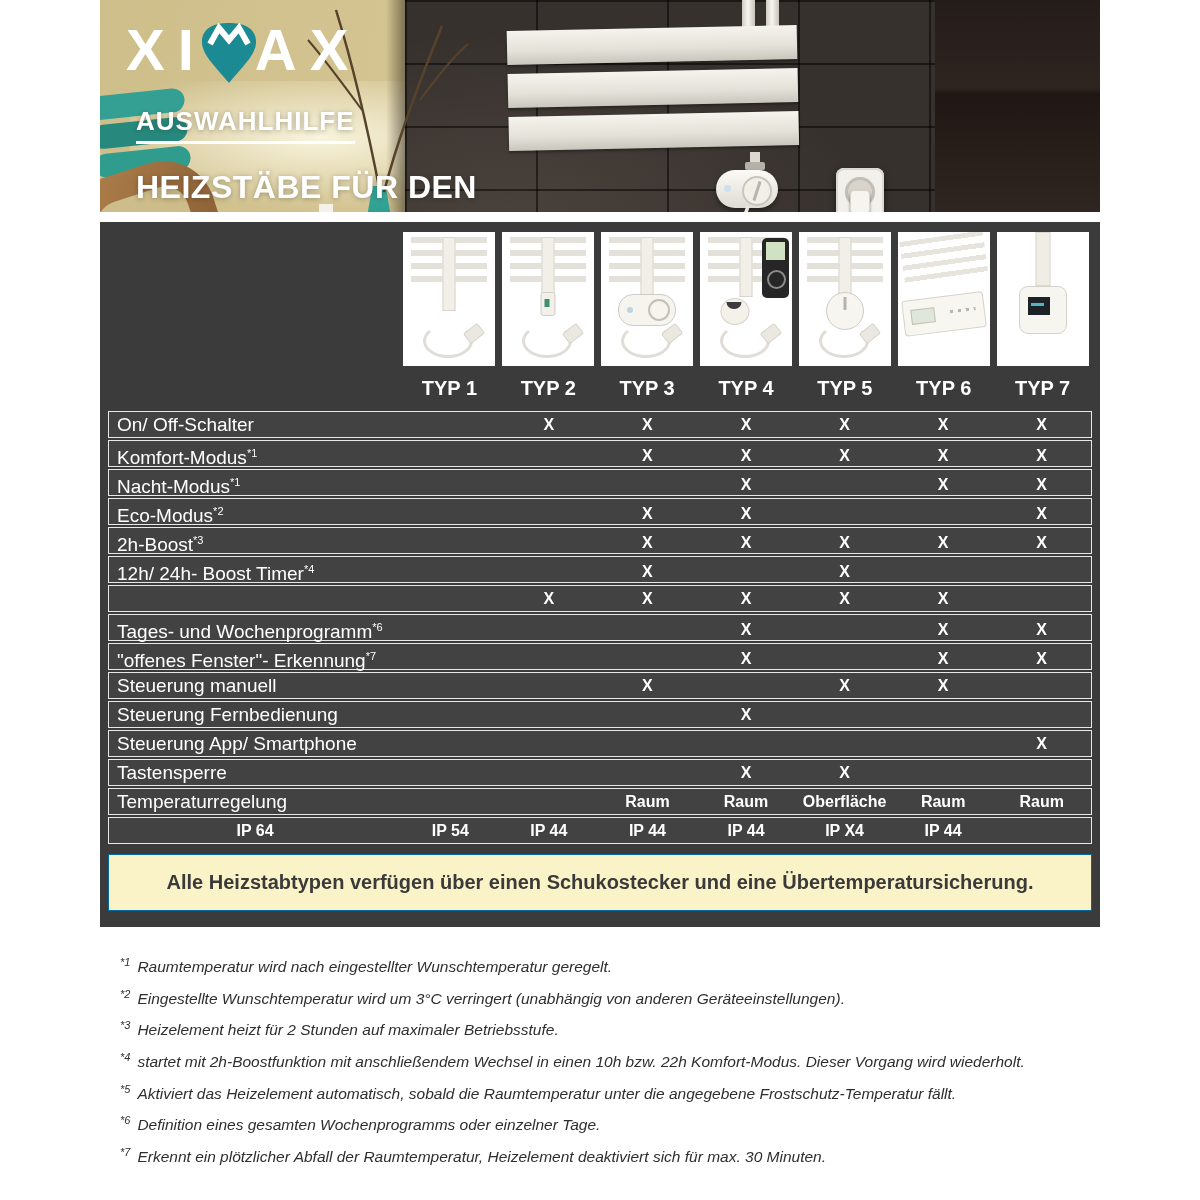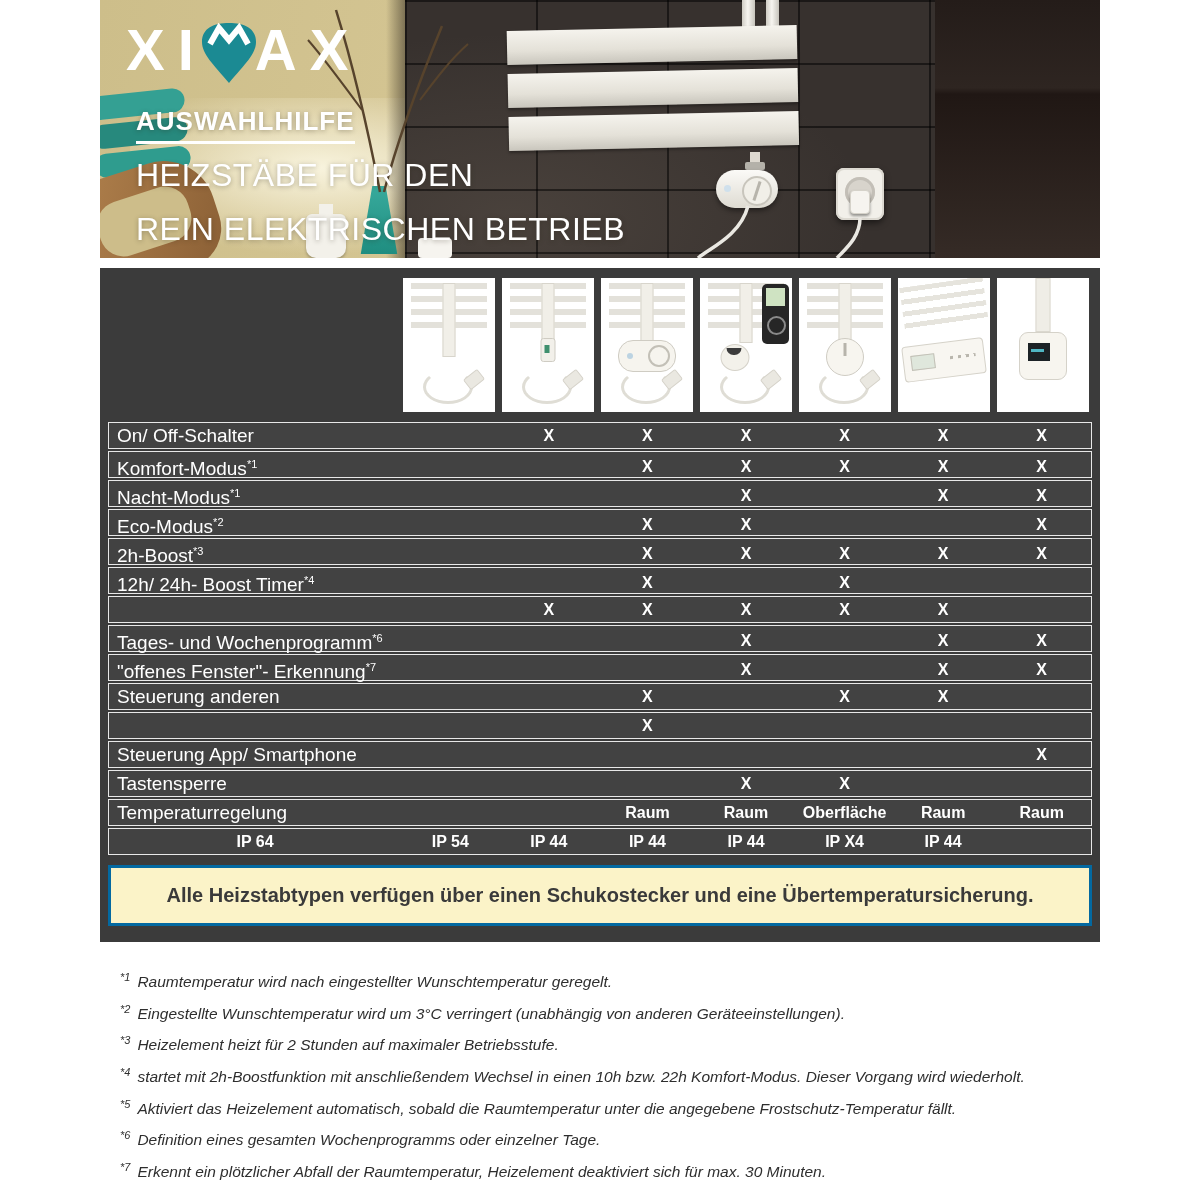--- a/index.html
+++ b/index.html
@@ -5,21 +5,21 @@
   :root{
     --accent-teal:#1b8a93; --panel-bg:#3b3b3b; --row-bg:#424242; --row-border:#e8e8e8;
     --banner-bg:#fbf3c8; --banner-text:#3a3a3a; --hero-wall:#cfc08c; --hero-tile:#37312e;
   }
   html,body{margin:0;padding:0;background:#fff;}
   .page{position:relative;width:1200px;height:1200px;background:#fff;overflow:hidden;
         font-family:"Liberation Sans",sans-serif;}
   .content{position:absolute;left:100px;top:0;width:1000px;}
 
   
-  .hero{position:relative;height:258px;overflow:hidden;background:
+  .hero{position:relative;height:212px;overflow:hidden;background:
         linear-gradient(100deg,#cdbe8a 0%,#d6c795 45%,#c9b981 62%);}
   .hero-light{position:absolute;left:3%;top:38%;width:42%;height:60%;
         background:radial-gradient(ellipse at 45% 45%,rgba(255,252,235,.85) 0%,rgba(255,250,230,.35) 45%,rgba(255,250,230,0) 72%);z-index:1;}
   .hero-tiles{position:absolute;left:305px;top:0;width:530px;height:258px;background:var(--hero-tile);
         background-image:
           linear-gradient(rgba(0,0,0,.5) 2px,transparent 2px),
           linear-gradient(90deg,rgba(0,0,0,.5) 2px,transparent 2px),
           radial-gradient(ellipse at 20% 85%,rgba(140,125,110,.22),rgba(0,0,0,0) 60%);
         background-size:131px 63px,131px 63px,100% 100%;z-index:1;}
   .hero-corner-shadow{position:absolute;left:286px;top:0;width:20px;height:258px;
@@ -65,38 +65,38 @@
         border-radius:4px;z-index:3;}
   .hero-svg{position:absolute;left:0;top:0;width:1000px;height:258px;z-index:4;pointer-events:none;}
 
   .logo{position:absolute;left:26px;top:20px;display:flex;align-items:flex-start;z-index:10;}
   .logo .lt{color:#fff;font-size:58px;font-weight:bold;letter-spacing:13px;line-height:60px;}
   .logo svg{margin:2px -2px 0 -6px;}
   .hero-text{position:absolute;left:36px;top:106px;z-index:10;color:#fff;
         text-shadow:0 1px 5px rgba(40,35,20,.35);}
   .eyebrow{display:inline-block;font-size:26px;font-weight:bold;letter-spacing:1px;
         border-bottom:3px solid #fff;padding-bottom:4px;}
-  .hero-title{font-size:32px;font-weight:normal;letter-spacing:.5px;line-height:46px;margin-top:8px;}
+  .hero-title{font-size:32px;font-weight:bold;letter-spacing:.5px;line-height:46px;margin-top:20px;}
 
   
   .panel{margin-top:10px;background:var(--panel-bg);padding:10px 8px 16px 8px;}
   .grid{display:grid;grid-template-columns:292px repeat(7,1fr);}
   .prod-row{height:138px;}
   .card{position:relative;width:92px;height:134px;background:#fff;margin:0 auto;overflow:hidden;}
   .typ-row{height:32px;margin-top:3px;}
   .typ-cell{color:#fff;font-weight:bold;font-size:20px;text-align:center;line-height:30px;}
 
   .feat-row{border:1px solid var(--row-border);background:var(--row-bg);height:25px;margin-top:2px;
         align-items:center;}
   .feat-row:first-of-type{margin-top:6px;}
   .feat-label{color:#ffffff;font-size:19px;padding-left:8px;white-space:nowrap;line-height:25px;}
   .feat-label sup{font-size:11px;}
   .feat-cell{color:#fff;font-weight:bold;font-size:16px;text-align:center;line-height:25px;}
 
-  .banner{margin-top:10px;border:3px solid #0369a1;background:var(--banner-bg);color:var(--banner-text);
+  .banner{margin-top:10px;border:1px solid #0369a1;background:var(--banner-bg);color:var(--banner-text);
         text-align:center;font-weight:bold;font-size:20px;padding:16px 0;}
 
   
   .rungs{position:absolute;left:8px;right:8px;top:5px;height:50px;
         background:repeating-linear-gradient(180deg,#e3e1da 0 6px,#ffffff 6px 13px);}
   .rungs-slant{position:absolute;left:4px;right:4px;top:4px;height:46px;transform:rotate(-8deg);
         background:repeating-linear-gradient(180deg,#e6e4dd 0 5px,#ffffff 5px 12px);}
   .tube{position:absolute;left:50%;transform:translateX(-50%);top:0;width:13px;height:52px;
         background:#efede6;border:1px solid #dbd8cf;}
   .rod{position:absolute;left:50%;transform:translateX(-50%);top:5px;width:11px;height:72px;
@@ -263,20 +263,30 @@
               <div class="ctl-panel"></div>
             </div>
           </div>
           <div>
             <div class="card">
               <div class="tube"></div>
               <div class="ctl-box"></div>
             </div>
           </div>
         </div>
+      <div class="grid typ-row" id="typ-row">
+        <div></div>
+      <div class="typ-cell">TYP 1</div>
+          <div class="typ-cell">TYP 2</div>
+          <div class="typ-cell">TYP 3</div>
+          <div class="typ-cell">TYP 4</div>
+          <div class="typ-cell">TYP 5</div>
+          <div class="typ-cell">TYP 6</div>
+          <div class="typ-cell">TYP 7</div>
+        </div>
       <div id="feat-rows">
           <div class="grid feat-row">
             <div class="feat-label">On/ Off-Schalter</div>
             <div class="feat-cell"></div>
             <div class="feat-cell">X</div>
             <div class="feat-cell">X</div>
             <div class="feat-cell">X</div>
             <div class="feat-cell">X</div>
             <div class="feat-cell">X</div>
             <div class="feat-cell">X</div>
@@ -354,30 +364,31 @@
             <div class="feat-label">"offenes Fenster"- Erkennung<sup>*7</sup></div>
             <div class="feat-cell"></div>
             <div class="feat-cell"></div>
             <div class="feat-cell"></div>
             <div class="feat-cell">X</div>
             <div class="feat-cell"></div>
             <div class="feat-cell">X</div>
             <div class="feat-cell">X</div>
           </div>
           <div class="grid feat-row">
-            <div class="feat-label">Steuerung anderen</div>
-            <div class="feat-cell"></div>
-            <div class="feat-cell"></div>
-            <div class="feat-cell">X</div>
-            <div class="feat-cell"></div>
-            <div class="feat-cell">X</div>
-            <div class="feat-cell">X</div>
-            <div class="feat-cell"></div>
-          </div>
-          <div class="grid feat-row">
+            <div class="feat-label">Steuerung manuell</div>
+            <div class="feat-cell"></div>
+            <div class="feat-cell"></div>
+            <div class="feat-cell">X</div>
+            <div class="feat-cell"></div>
+            <div class="feat-cell">X</div>
+            <div class="feat-cell">X</div>
+            <div class="feat-cell"></div>
+          </div>
+          <div class="grid feat-row">
+            <div class="feat-label">Steuerung Fernbedienung</div>
             <div class="feat-cell"></div>
             <div class="feat-cell"></div>
             <div class="feat-cell"></div>
             <div class="feat-cell">X</div>
             <div class="feat-cell"></div>
             <div class="feat-cell"></div>
             <div class="feat-cell"></div>
           </div>
           <div class="grid feat-row">
             <div class="feat-label">Steuerung App/ Smartphone</div>

